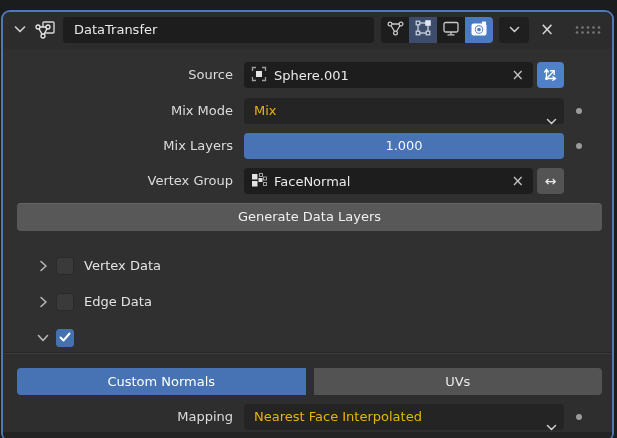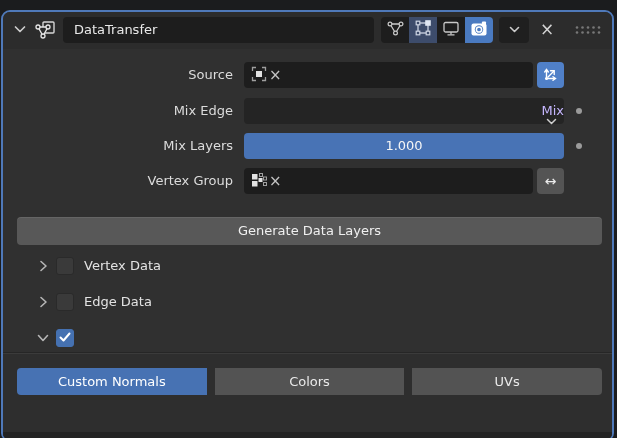--- a/index.html
+++ b/index.html
@@ -34,27 +34,27 @@
   .rlabel{position:absolute;left:0;top:0;width:230px;text-align:right;color:#dcdcdc;line-height:26px;}
   .objfield{position:absolute;left:241px;top:0;width:289px;height:26px;background:#1d1d1d;
     border-radius:4px;display:flex;align-items:center;padding:0 7px;color:#e9e9e9;}
   .objfield .fval{flex:1;margin-left:7px;}
   .fclear{color:#c3c3c3;font-size:15px;padding:0 2px;}
   .sqbtn{position:absolute;left:534px;top:0;width:27px;height:26px;border-radius:4px;
     display:flex;align-items:center;justify-content:center;}
   .sqbtn.blue{background:#5080c8;}
   .sqbtn.gray{background:#545454;color:#ececec;font-size:14px;}
   .dropdown{position:absolute;left:241px;top:0;width:320px;height:26px;background:#242424;
-    border-radius:4px;color:#c4b5fd;line-height:26px;padding-left:10px;text-align:right;}
+    border-radius:4px;color:#eab308;line-height:26px;padding-left:10px;}
   .dropdown .dchev{position:absolute;right:7px;top:10px;}
   .slider{position:absolute;left:241px;top:0;width:320px;height:26px;background:#4873b5;
     border-radius:4px;color:#f6f6f6;line-height:26px;text-align:center;}
   .dot{position:absolute;left:573px;top:10px;width:6px;height:6px;border-radius:50%;background:#9b9b9b;}
 
-  .bigbtn{position:absolute;left:14px;top:205px;width:585px;height:28px;background:#585858;
+  .bigbtn{position:absolute;left:14px;top:191px;width:585px;height:28px;background:#585858;
     border-radius:4px;box-shadow:inset 0 1px 0 rgba(255,255,255,.08);color:#f0f0f0;
     font-size:13px;line-height:28px;text-align:center;}
 
   
   .sect{position:absolute;left:0;right:0;height:24px;text-decoration:underline;}
   .schev{position:absolute;left:33px;top:4px;}
   .cbox{position:absolute;left:53px;top:3px;width:18px;height:18px;border-radius:3px;
     background:#3a3a3a;border:1px solid #2a2a2a;display:flex;align-items:center;justify-content:center;}
   .cbox.checked{background:#4571b1;border-color:#4571b1;}
   .slab{position:absolute;left:81px;top:0;color:#e3e3e3;font-size:13px;line-height:24px;}
@@ -175,41 +175,42 @@
         <svg width="16" height="16" viewBox="0 0 16 16">
           <g stroke="#9f9f9f" stroke-width="1.3" fill="none">
             <path d="M1.5,5 V1.5 H5"></path>
               <path d="M11,1.5 H14.5 V5"></path>
             <path d="M14.5,11 V14.5 H11"></path>
               <path d="M5,14.5 H1.5 V11"></path>
           </g>
           <rect x="5" y="5" width="6" height="6" fill="#e3e3e3"></rect>
         </svg>
       </span>
+      <span class="fval">Sphere.001</span>
       <span class="fclear">×</span>
     </div>
     <div class="sqbtn blue">
       <span>
         <svg width="18" height="18" viewBox="0 0 18 18">
           <g stroke="#ffffff" stroke-width="1.4" fill="none" stroke-linecap="round">
             <line x1="4.5" y1="13.5" x2="4.5" y2="5.5"></line>
             <polyline points="2.7,7 4.5,4.5 6.3,7"></polyline>
             <line x1="4.5" y1="13.5" x2="12.5" y2="13.5"></line>
             <polyline points="11,11.7 13.5,13.5 11,15.3"></polyline>
             <line x1="6" y1="12" x2="11.5" y2="6.5"></line>
             <polyline points="8.5,5.8 12.2,5.8 12.2,9.5"></polyline>
           </g>
           <circle cx="4.5" cy="13.5" r="1.5" fill="#ffffff"></circle>
         </svg>
       </span>
     </div>
   </div>
 
   <div class="row" style="top:86px">
-    <span class="rlabel">Mix Edge</span>
+    <span class="rlabel">Mix Mode</span>
     <div class="dropdown">
       <span>Mix</span>
       <span class="dchev">
         <svg width="11" height="7" viewBox="0 0 11 7">
             <polyline points="1.5,1.5 5.5,5.5 9.5,1.5" fill="none" stroke="#cfcfcf" stroke-width="1.5" stroke-linecap="round" stroke-linejoin="round"></polyline>
           </svg>
       </span>
     </div>
     <span class="dot"></span>
   </div>
@@ -232,20 +233,21 @@
             <rect x="1" y="9" width="5.5" height="5.5"></rect>
             <rect x="7.5" y="6" width="4" height="4"></rect>
           </g>
           <g fill="none" stroke="#9f9f9f" stroke-width="1">
             <rect x="8.5" y="1.5" width="3" height="3"></rect>
             <rect x="12.5" y="5" width="3" height="3"></rect>
             <rect x="12.5" y="10.5" width="3" height="3"></rect>
           </g>
         </svg>
       </span>
+      <span class="fval">FaceNormal</span>
       <span class="fclear">×</span>
     </div>
     <div class="sqbtn gray">
       <span>↔</span>
     </div>
   </div>
 
   <div class="bigbtn">
     <span>Generate Data Layers</span>
   </div>
@@ -284,24 +286,33 @@
       </span>
     </span>
   </div>
 
   <div class="subpanel">
     <div class="seggroup">
       <div class="seg active">
         <span>Custom Normals</span>
       </div>
       <div class="seg">
-        <span>Colors</span>
-      </div>
-      <div class="seg">
         <span>UVs</span>
       </div>
     </div>
 
+    <div class="row" style="top:51px">
+      <span class="rlabel">Mapping</span>
+      <div class="dropdown">
+        <span>Nearest Face Interpolated</span>
+        <span class="dchev">
+          <svg width="11" height="7" viewBox="0 0 11 7">
+              <polyline points="1.5,1.5 5.5,5.5 9.5,1.5" fill="none" stroke="#cfcfcf" stroke-width="1.5" stroke-linecap="round" stroke-linejoin="round"></polyline>
+            </svg>
+        </span>
+      </div>
+      <span class="dot"></span>
+    </div>
 
     <div class="footerstrip"></div>
   </div>
 
 </div>
 
 </body></html>

